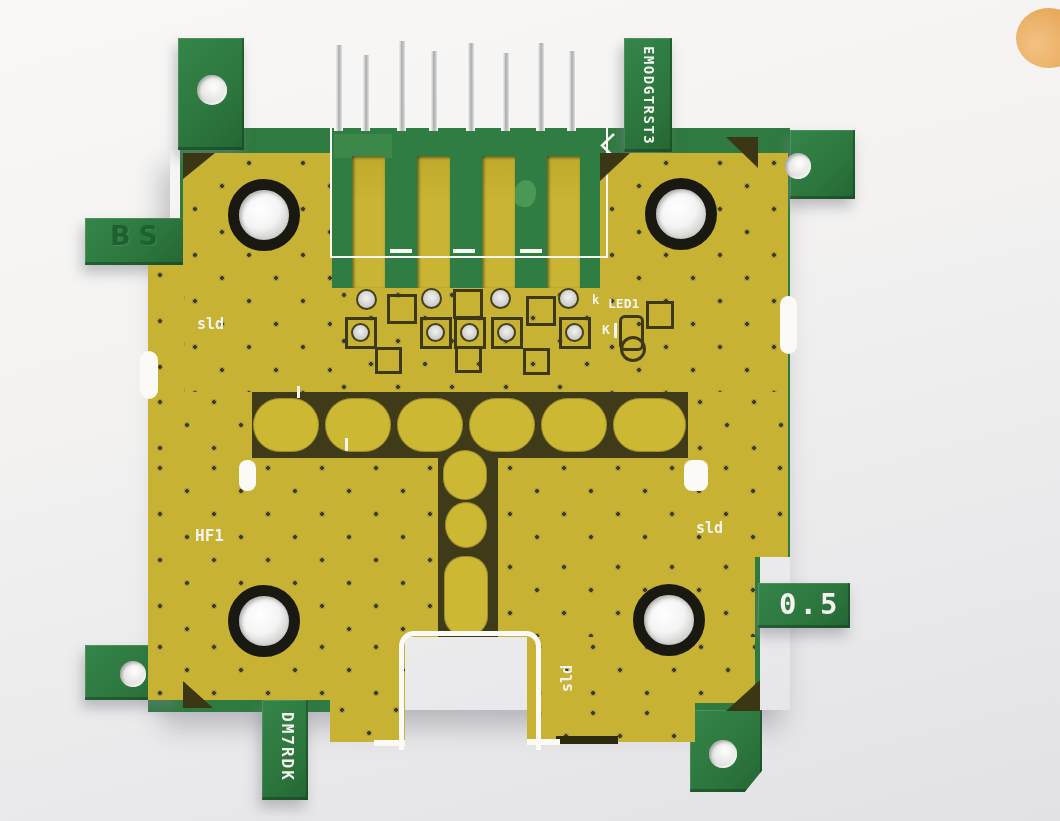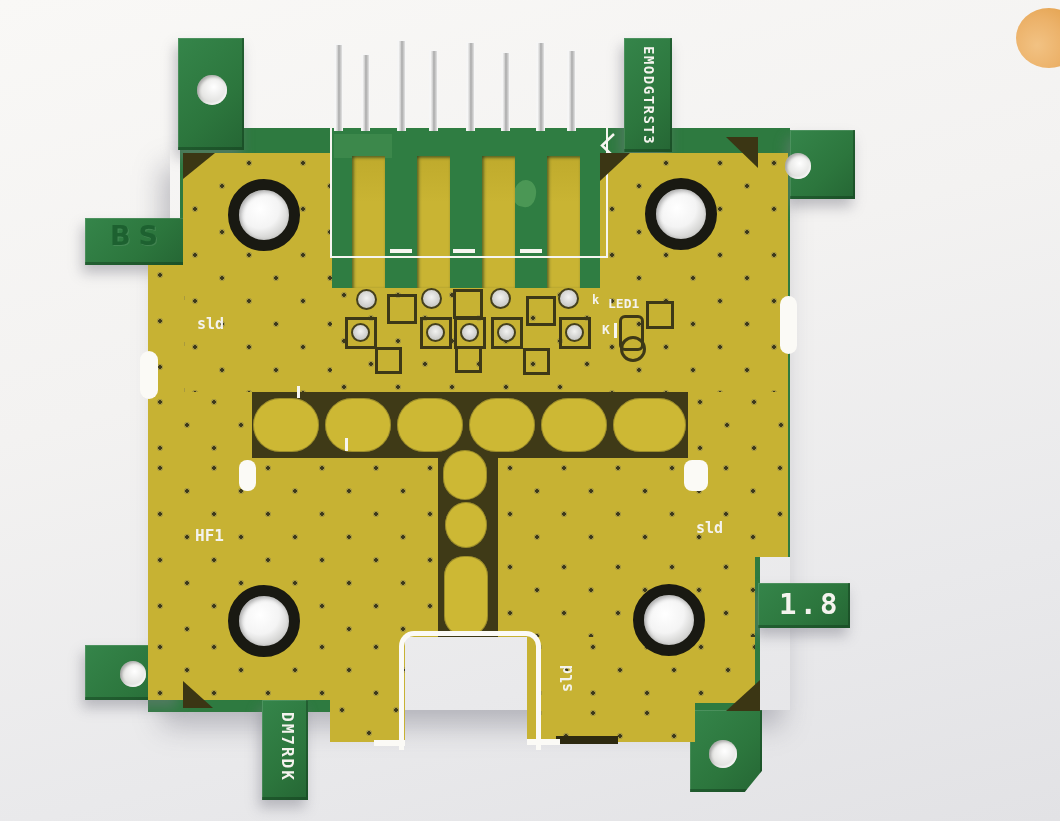--- a/index.html
+++ b/index.html
@@ -183,21 +183,21 @@
 
   <div class="abs silk" style="left:592px;top:293px;font-size:12px;">k</div>
   <div class="abs silk" style="left:608px;top:296px;font-size:13px;">LED1</div>
   <div class="abs silk" style="left:602px;top:322px;font-size:13px;">K</div>
   <div class="abs silkline" style="left:614px;top:323px;width:3px;height:15px;"></div>
 
   <div class="abs silk" style="left:195px;top:494px;font-size:16px;margin-top:32px;">HF1</div>
 
   <div class="abs silk" style="left:696px;top:519px;font-size:15px;">sld</div>
 
-  <div class="abs silk" style="left:779px;top:587px;font-size:29px;letter-spacing:3px;font-weight:600;">1.8</div>
+  <div class="abs silk" style="left:779px;top:587px;font-size:29px;letter-spacing:3px;font-weight:600;">0.5</div>
 
   <div class="abs silk" style="left:297px;top:712px;font-size:16px;letter-spacing:2px;">
     <span class="vtext abs">DM7RDK</span>
   </div>
 
   <div class="abs silk" style="left:558px;top:692px;font-size:15px;">
     <span class="vtext-ccw abs">sld</span>
   </div>
 
 </div>

